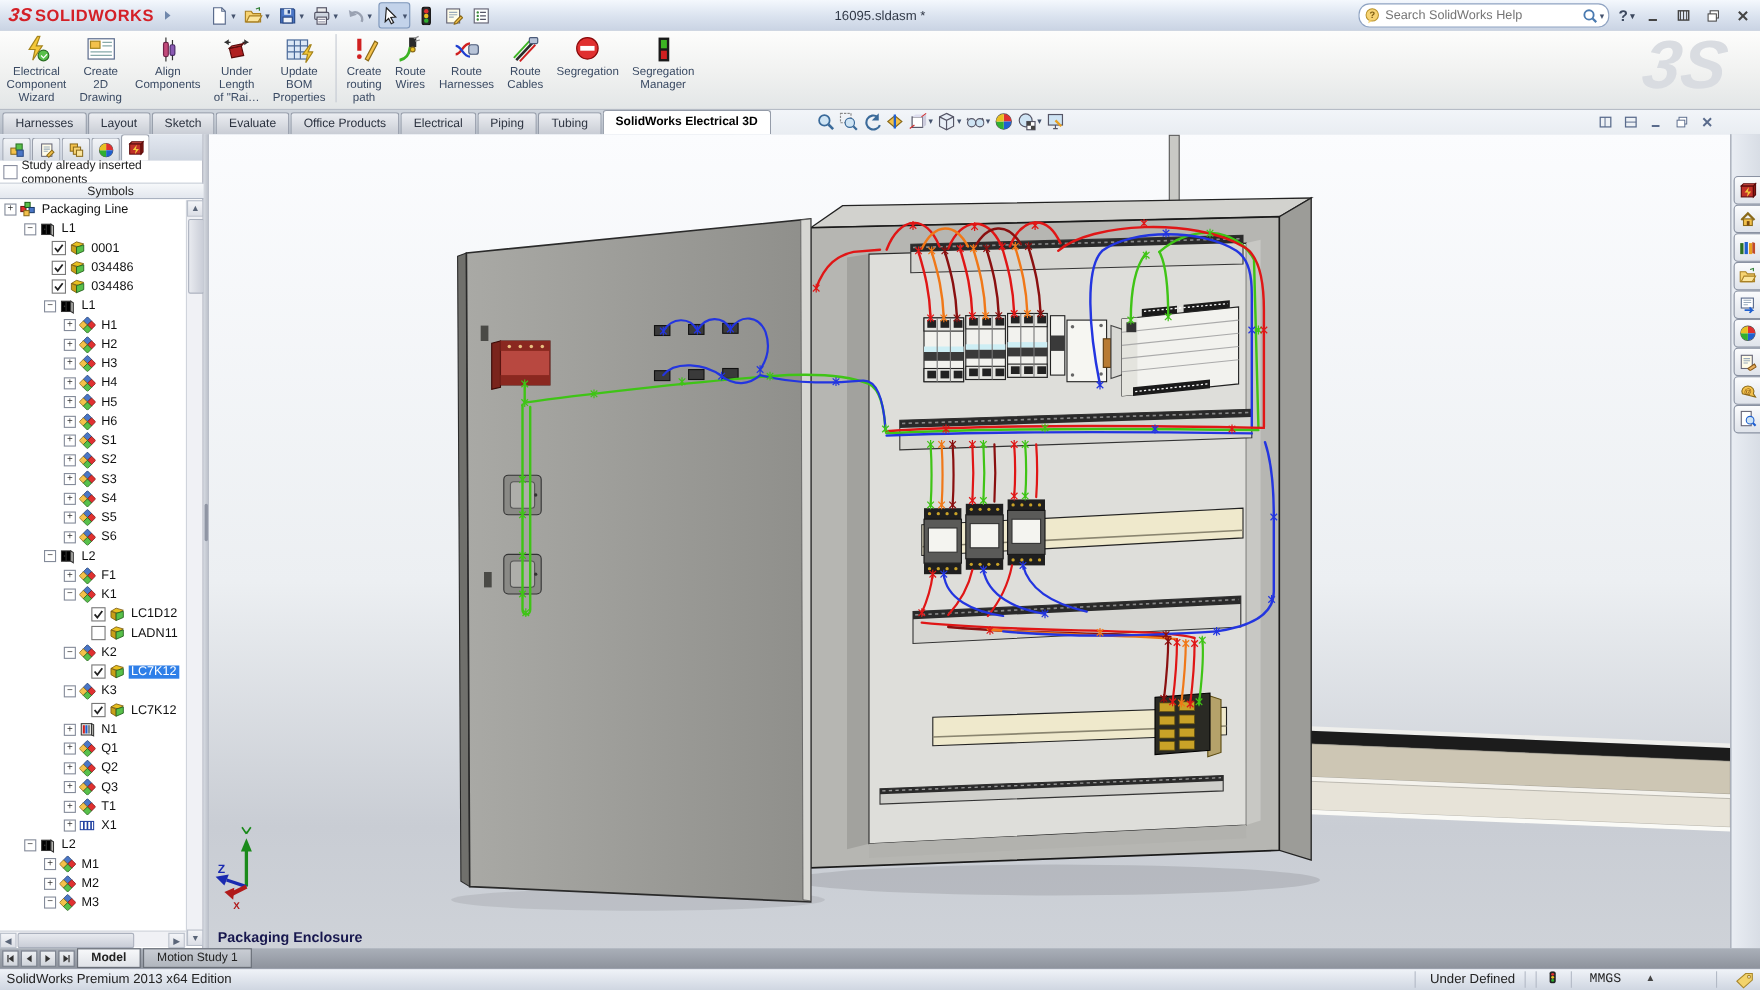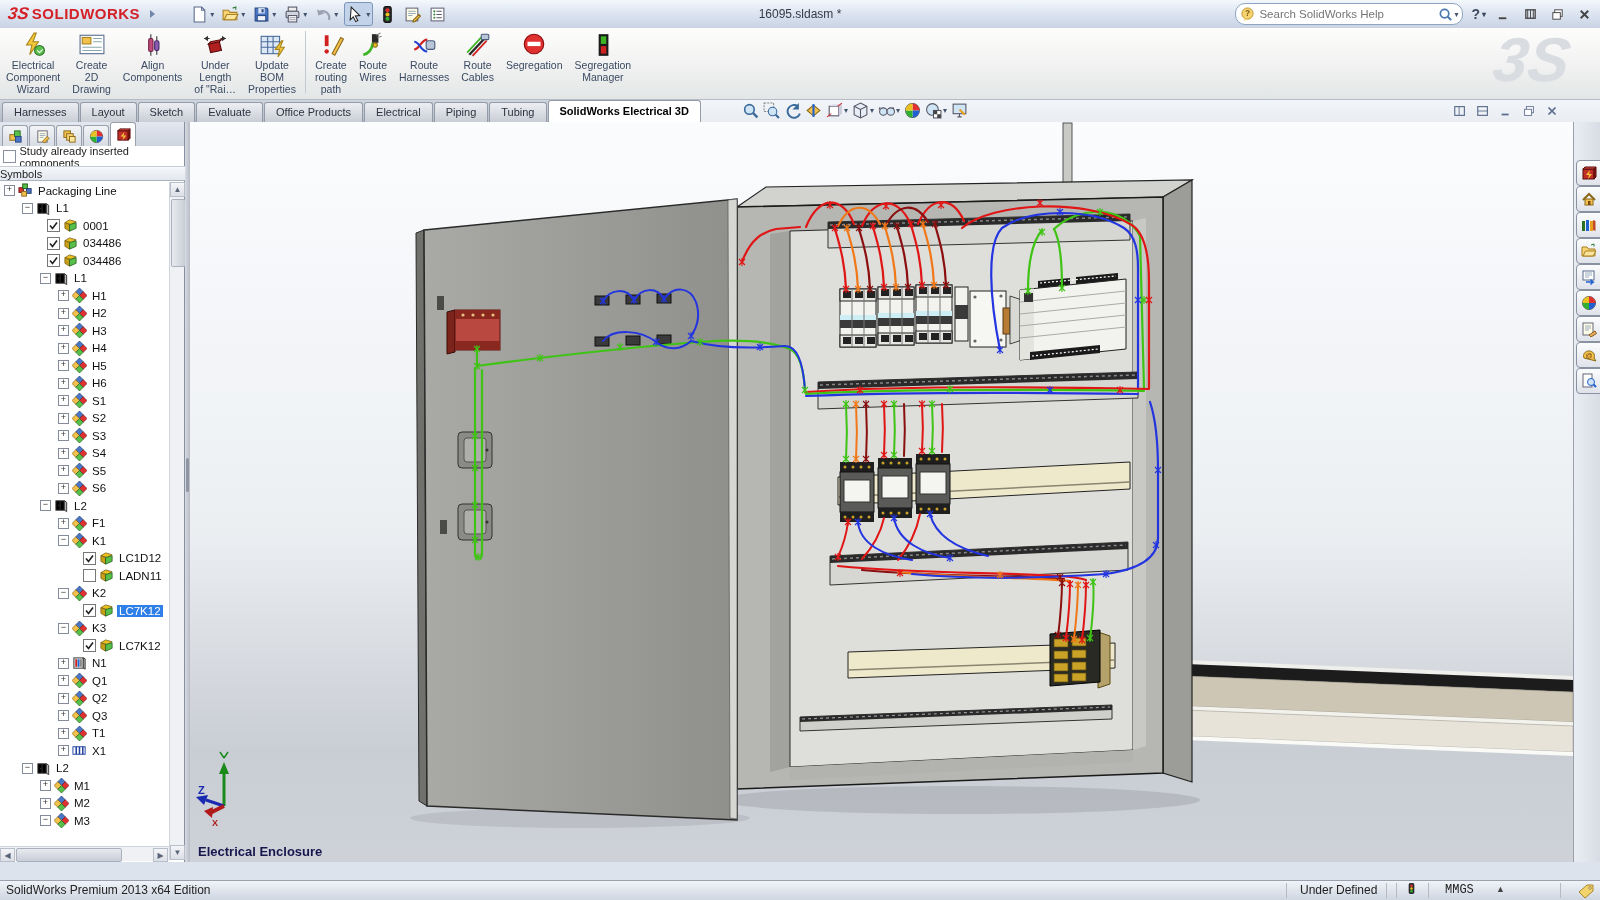--- a/index.html
+++ b/index.html
@@ -50,21 +50,21 @@
   .dwbtn{width:20px;height:16px;display:flex;align-items:center;justify-content:center;margin-left:3px;}
   .dwbtn svg{width:14px;height:14px;}
   
   #leftpanel{position:absolute;left:0;top:122px;width:185px;height:740px;background:#fff;border-right:1px solid #8a8fa0;box-sizing:border-box;}
   #lptabs{position:absolute;left:0;top:0;width:184px;height:24px;background:linear-gradient(#e3e8f0,#cdd4df);display:flex;align-items:flex-end;padding-left:2px;box-sizing:border-box;}
   .lptab{width:24px;height:20px;border:1px solid #9aa0ac;border-bottom:none;border-radius:3px 3px 0 0;background:linear-gradient(#f2f4f7,#d8dde4);margin-right:1px;display:flex;align-items:center;justify-content:center;}
   .lptab.active{background:#fff;height:23px;}
   .lptab svg{width:15px;height:15px;}
   #hiderow{position:absolute;left:0;top:26px;width:184px;height:17px;display:flex;align-items:center;font-size:11px;color:#222;}
   #hidechk{width:11px;height:11px;background:#fff;border:1px solid #8a8fa0;margin:0 4px 0 3px;}
-  #symhdr{position:absolute;left:0;top:44px;width:201px;height:15px;line-height:15px;font-size:11px;color:#222;background:linear-gradient(#f6f8fa,#e3e7ee);border-top:1px solid #c6ccd6;border-bottom:1px solid #aab2c0;box-sizing:border-box;}
+  #symhdr{position:absolute;left:0;top:44px;width:201px;height:15px;line-height:15px;text-align:center;font-size:11px;color:#222;background:linear-gradient(#f6f8fa,#e3e7ee);border-top:1px solid #c6ccd6;border-bottom:1px solid #aab2c0;box-sizing:border-box;}
   #tree{position:absolute;left:0;top:60px;width:169px;height:664px;overflow:hidden;background:#fff;}
   .trow{display:flex;align-items:center;height:17.5px;font-size:11.5px;color:#111;white-space:nowrap;}
   .texp{width:9px;height:9px;border:1px solid #848b9a;background:#fff;font-size:9px;line-height:7px;text-align:center;color:#333;margin-right:3px;flex:none;}
   .tchk{width:11px;height:11px;border:1px solid #777;background:#fff;margin-right:3px;flex:none;}
   .tchk svg{width:100%;height:100%;}
   .ticon{width:15px;height:15px;margin-right:3px;flex:none;}
   .ticon svg{width:100%;height:100%;}
   .tlabel{padding:0 2px;}
   .tlabel.sel{background:#2e7fe8;color:#fff;}
   
@@ -1365,21 +1365,21 @@
         <path d="M219 774 L229 774 L224 762 Z" fill="#1a8a1a"></path>
         <path d="M224 758 l-4 -6 M224 758 l4 -6 M224 758 l0 -2" stroke="#1a8a1a" stroke-width="1.5"></path>
         <path d="M224 806 L206 800" stroke="#1a2ab0" stroke-width="3"></path>
         <path d="M208 795 L204 805 L196 797 Z" fill="#1a2ab0"></path>
         <text x="198" y="794" font-size="11" fill="#1a2ab0" font-weight="bold">Z</text>
         <path d="M224 806 L210 813" stroke="#b01a1a" stroke-width="4"></path>
         <path d="M213 807 L212 818 L204 811 Z" fill="#b01a1a"></path>
         <text x="212" y="826" font-size="9" fill="#b01a1a" font-weight="bold">X</text>
       </g>
     </svg>
-    <div id="vp-annotation">Electrical Enclosure</div>
+    <div id="vp-annotation">Packaging Enclosure</div>
   </div>
 
   <div id="taskpane">
       <div class="tpbtn" style="top: 38px;">
         <svg viewBox="0 0 16 16">
           <rect x="2" y="4" width="11" height="10" fill="#c03028" stroke="#5a0a0a"></rect>
           <path d="M13 4l2-2v10l-2 2z" fill="#8a1a14" stroke="#5a0a0a"></path>
           <path d="M2 4l2-2h11l-2 2z" fill="#d85048" stroke="#5a0a0a"></path>
           <path d="M9 5l-4 5h3l-1 4 4-5H8z" fill="#f5c83a"></path>
         </svg>
@@ -1437,20 +1437,46 @@
       </div>
       <div class="tpbtn" style="top: 246px;">
         <svg viewBox="0 0 16 16">
           <rect x="2" y="1" width="9" height="13" fill="#fff" stroke="#667"></rect>
           <circle cx="10" cy="9" r="3.5" fill="#cfe4f4" stroke="#2060d0"></circle>
           <path d="M12.5 11.5L15 14" stroke="#2060d0" stroke-width="2"></path>
         </svg>
       </div>
     </div>
 
+  <div id="bottomtabs">
+      <div class="navbtn">
+        <svg viewBox="0 0 16 16">
+          <path d="M4 2v12" stroke="#333" stroke-width="2"></path>
+          <path d="M13 2L5 8l8 6z" fill="#333"></path>
+        </svg>
+      </div>
+      <div class="navbtn">
+        <svg viewBox="0 0 16 16">
+          <path d="M12 2L4 8l8 6z" fill="#333"></path>
+        </svg>
+      </div>
+      <div class="navbtn">
+        <svg viewBox="0 0 16 16">
+          <path d="M4 2l8 6-8 6z" fill="#333"></path>
+        </svg>
+      </div>
+      <div class="navbtn">
+        <svg viewBox="0 0 16 16">
+          <path d="M12 2v12" stroke="#333" stroke-width="2"></path>
+          <path d="M3 2l8 6-8 6z" fill="#333"></path>
+        </svg>
+      </div>
+      <div class="btab active">Model</div>
+      <div class="btab">Motion Study 1</div>
+    </div>
 
   <div id="statusbar">
     <span id="sb-left">SolidWorks Premium 2013 x64 Edition</span>
     <div class="sbsep" style="left:1286px;"></div>
     <span id="sb-ud">Under Defined</span>
     <div class="sbsep" style="left:1386px;"></div>
     <div class="sbsep" style="left:1396px;"></div>
     <div id="sb-traffic"><svg viewBox="0 0 16 16">
           <rect x="4.5" y="0.5" width="7" height="15" rx="2" fill="#2a2a2a" stroke="#111"></rect>
           <circle cx="8" cy="4" r="1.9" fill="#e03030"></circle>

